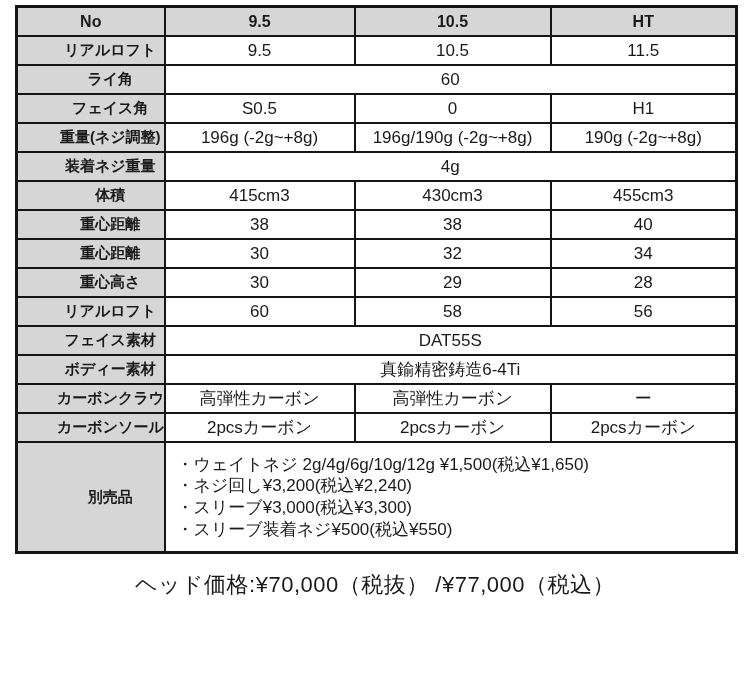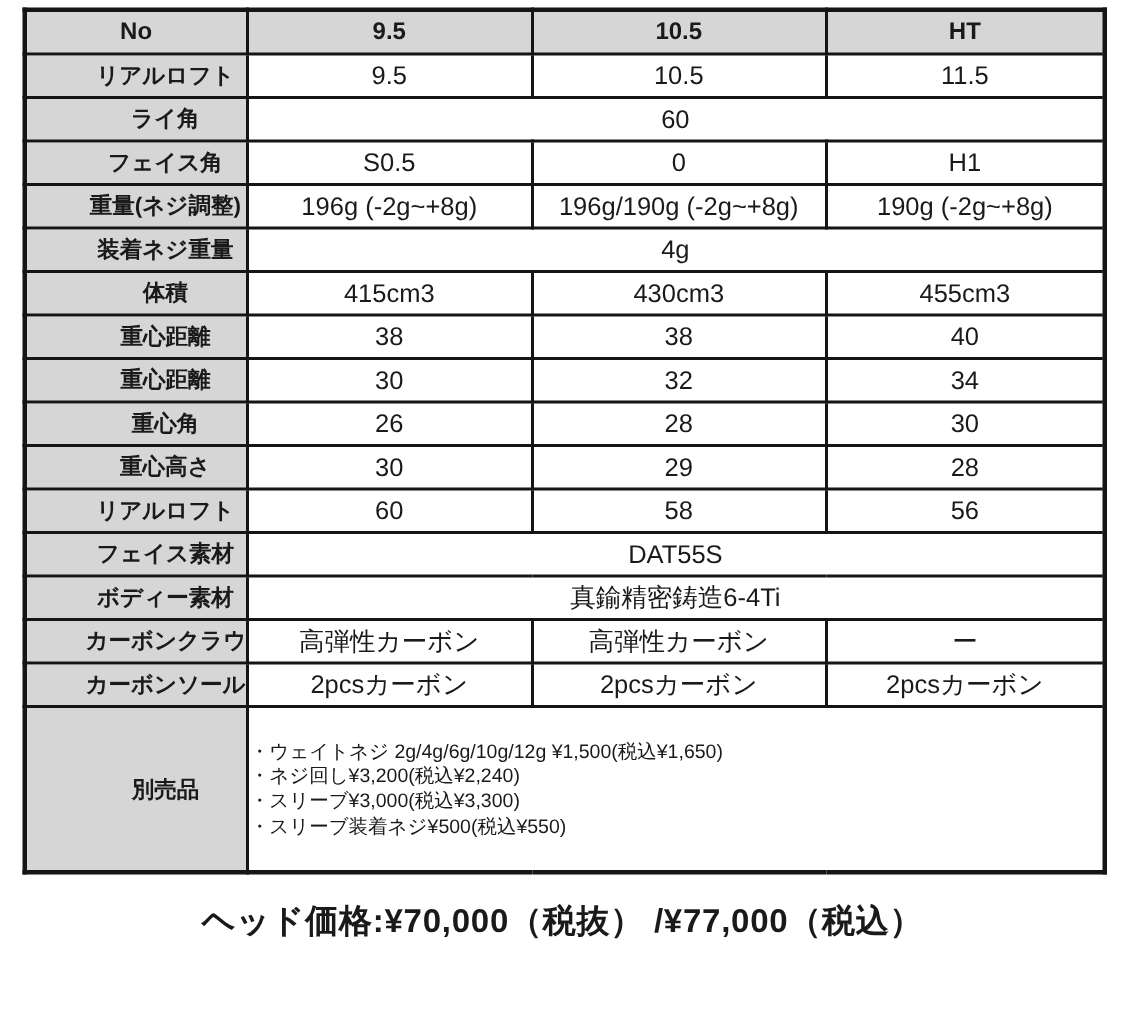--- a/index.html
+++ b/index.html
@@ -49,32 +49,32 @@
     padding-left: 39px;
   }
   td.value-cell, td.span-cell {
     background: #ffffff;
     font-size: 17px;
     height: 27px;
   }
   td.items-cell {
     background: #ffffff;
     text-align: left;
-    font-size: 13px;
+    font-size: 17px;
     height: 108px;
-    padding-left: 1px;
+    padding-left: 11px;
     white-space: normal;
   }
   td.items-cell .item-line {
     line-height: 1.28;
   }
   .price-footer {
     width: 750px;
     text-align: center;
-    font-weight: bold;
+    font-weight: normal;
     font-size: 22px;
     margin-top: 16px;
     letter-spacing: 0.5px;
   }
 </style>
 </head>
 <body>
 
 <div class="page">
   <table class="spec-table">
@@ -129,26 +129,20 @@
           <td class="value-cell">38</td>
           <td class="value-cell">40</td>
         </tr>
         <tr>
           <td class="label-cell">重心距離</td>
           <td class="value-cell">30</td>
           <td class="value-cell">32</td>
           <td class="value-cell">34</td>
         </tr>
         <tr>
-          <td class="label-cell">重心角</td>
-          <td class="value-cell">26</td>
-          <td class="value-cell">28</td>
-          <td class="value-cell">30</td>
-        </tr>
-        <tr>
           <td class="label-cell">重心高さ</td>
           <td class="value-cell">30</td>
           <td class="value-cell">29</td>
           <td class="value-cell">28</td>
         </tr>
         <tr>
           <td class="label-cell">リアルロフト</td>
           <td class="value-cell">60</td>
           <td class="value-cell">58</td>
           <td class="value-cell">56</td>

